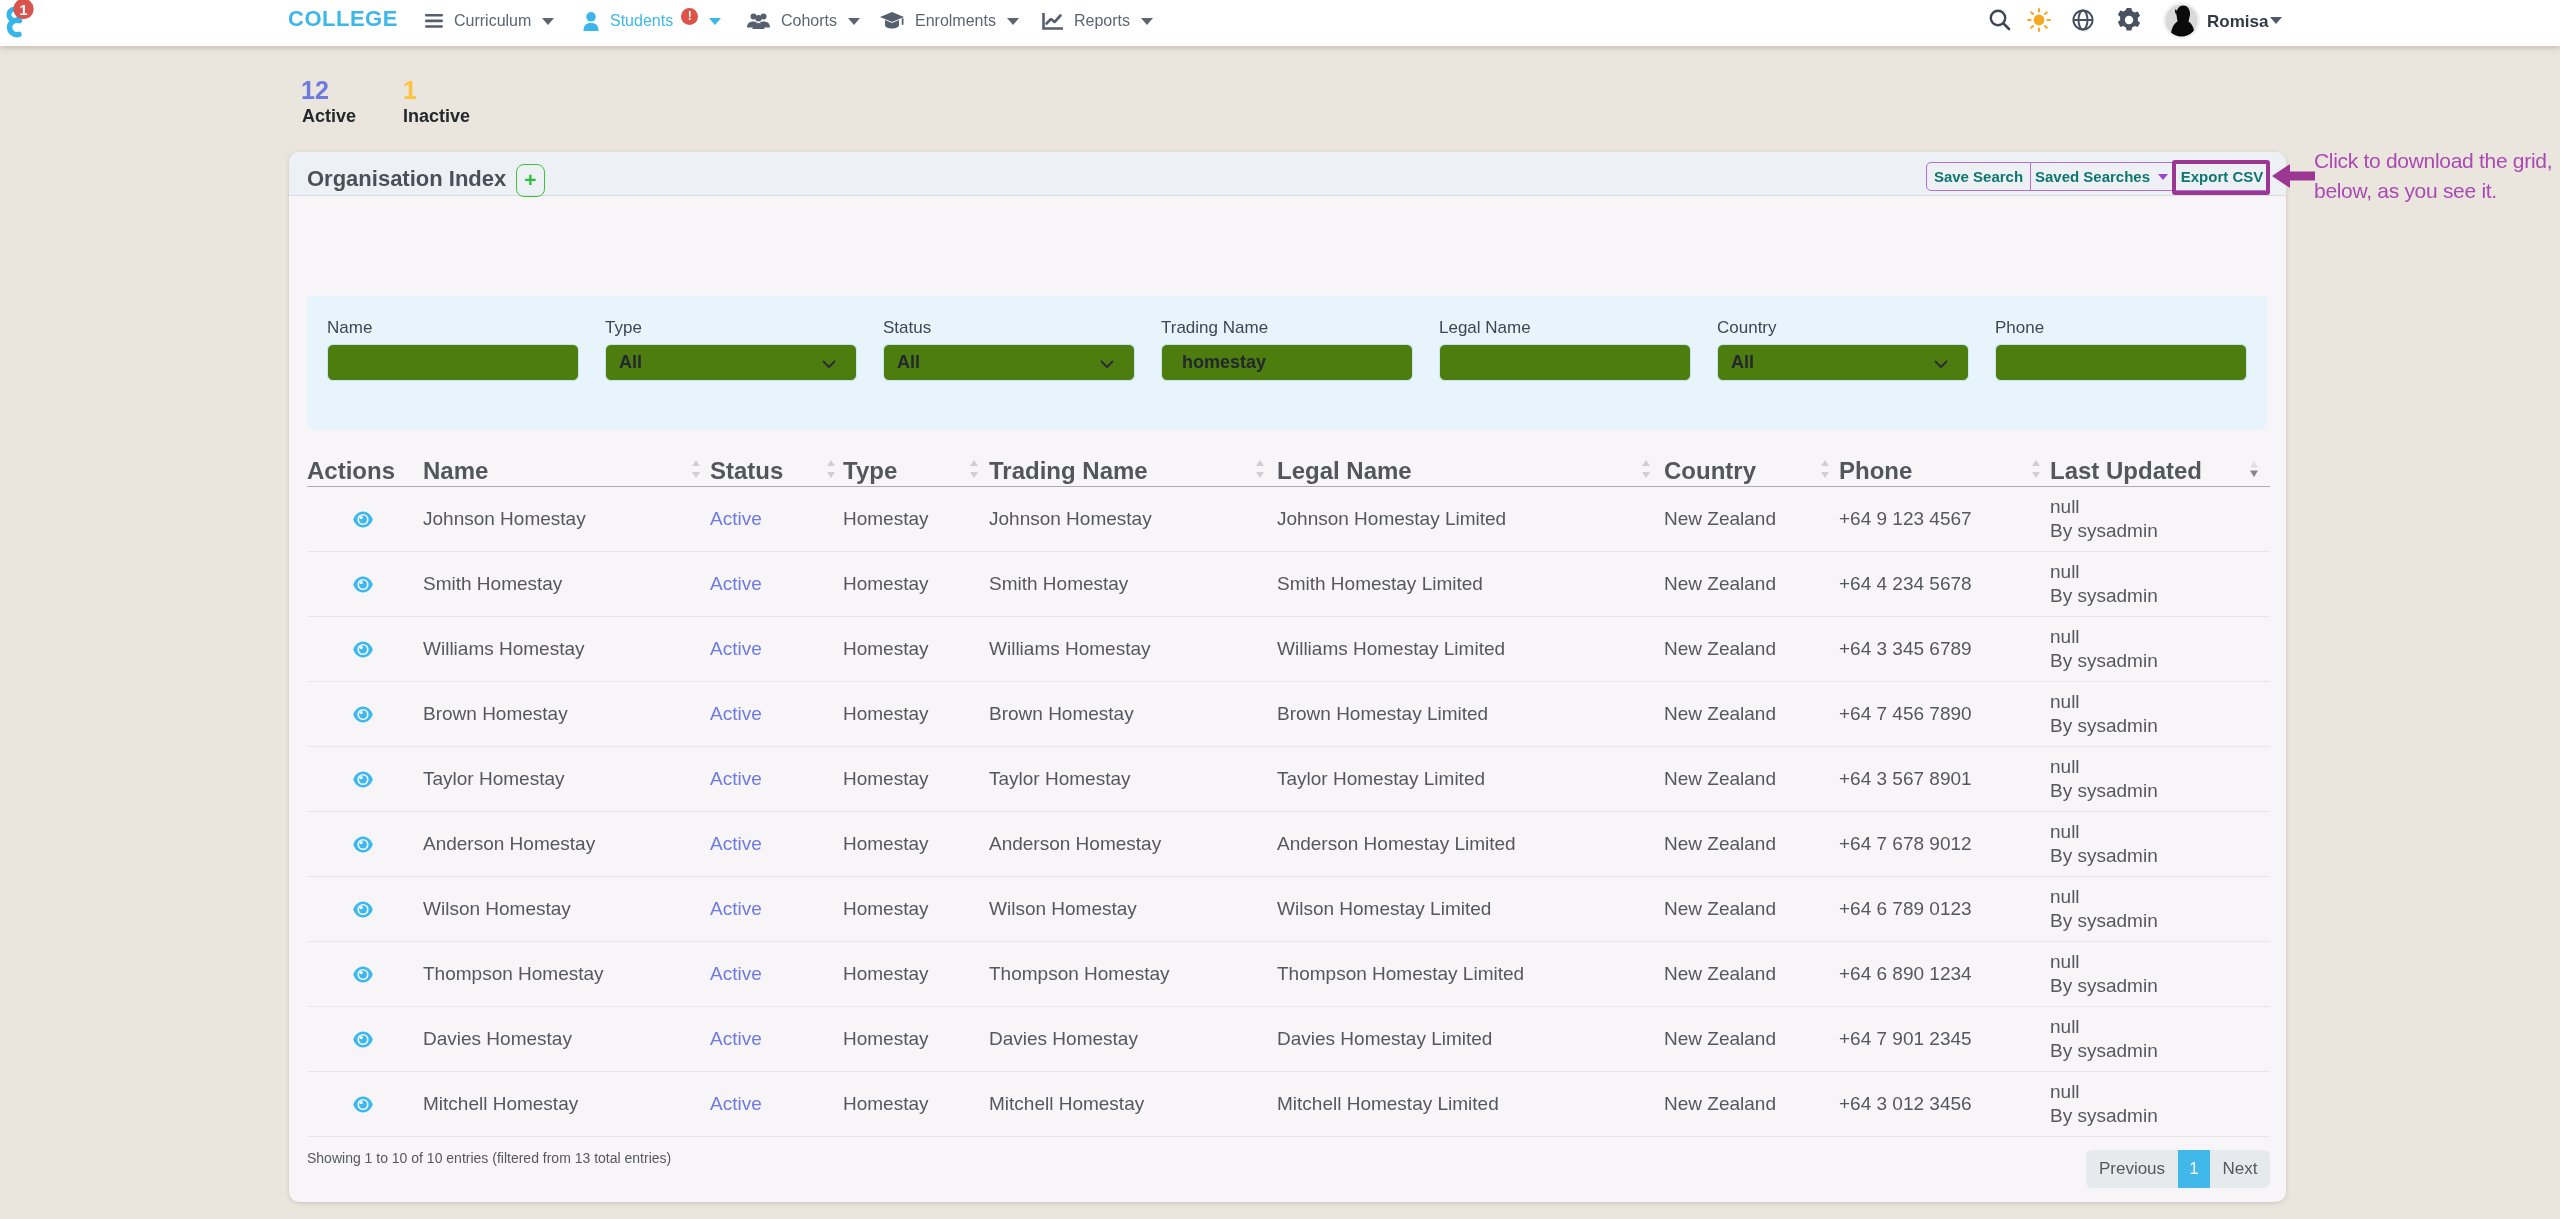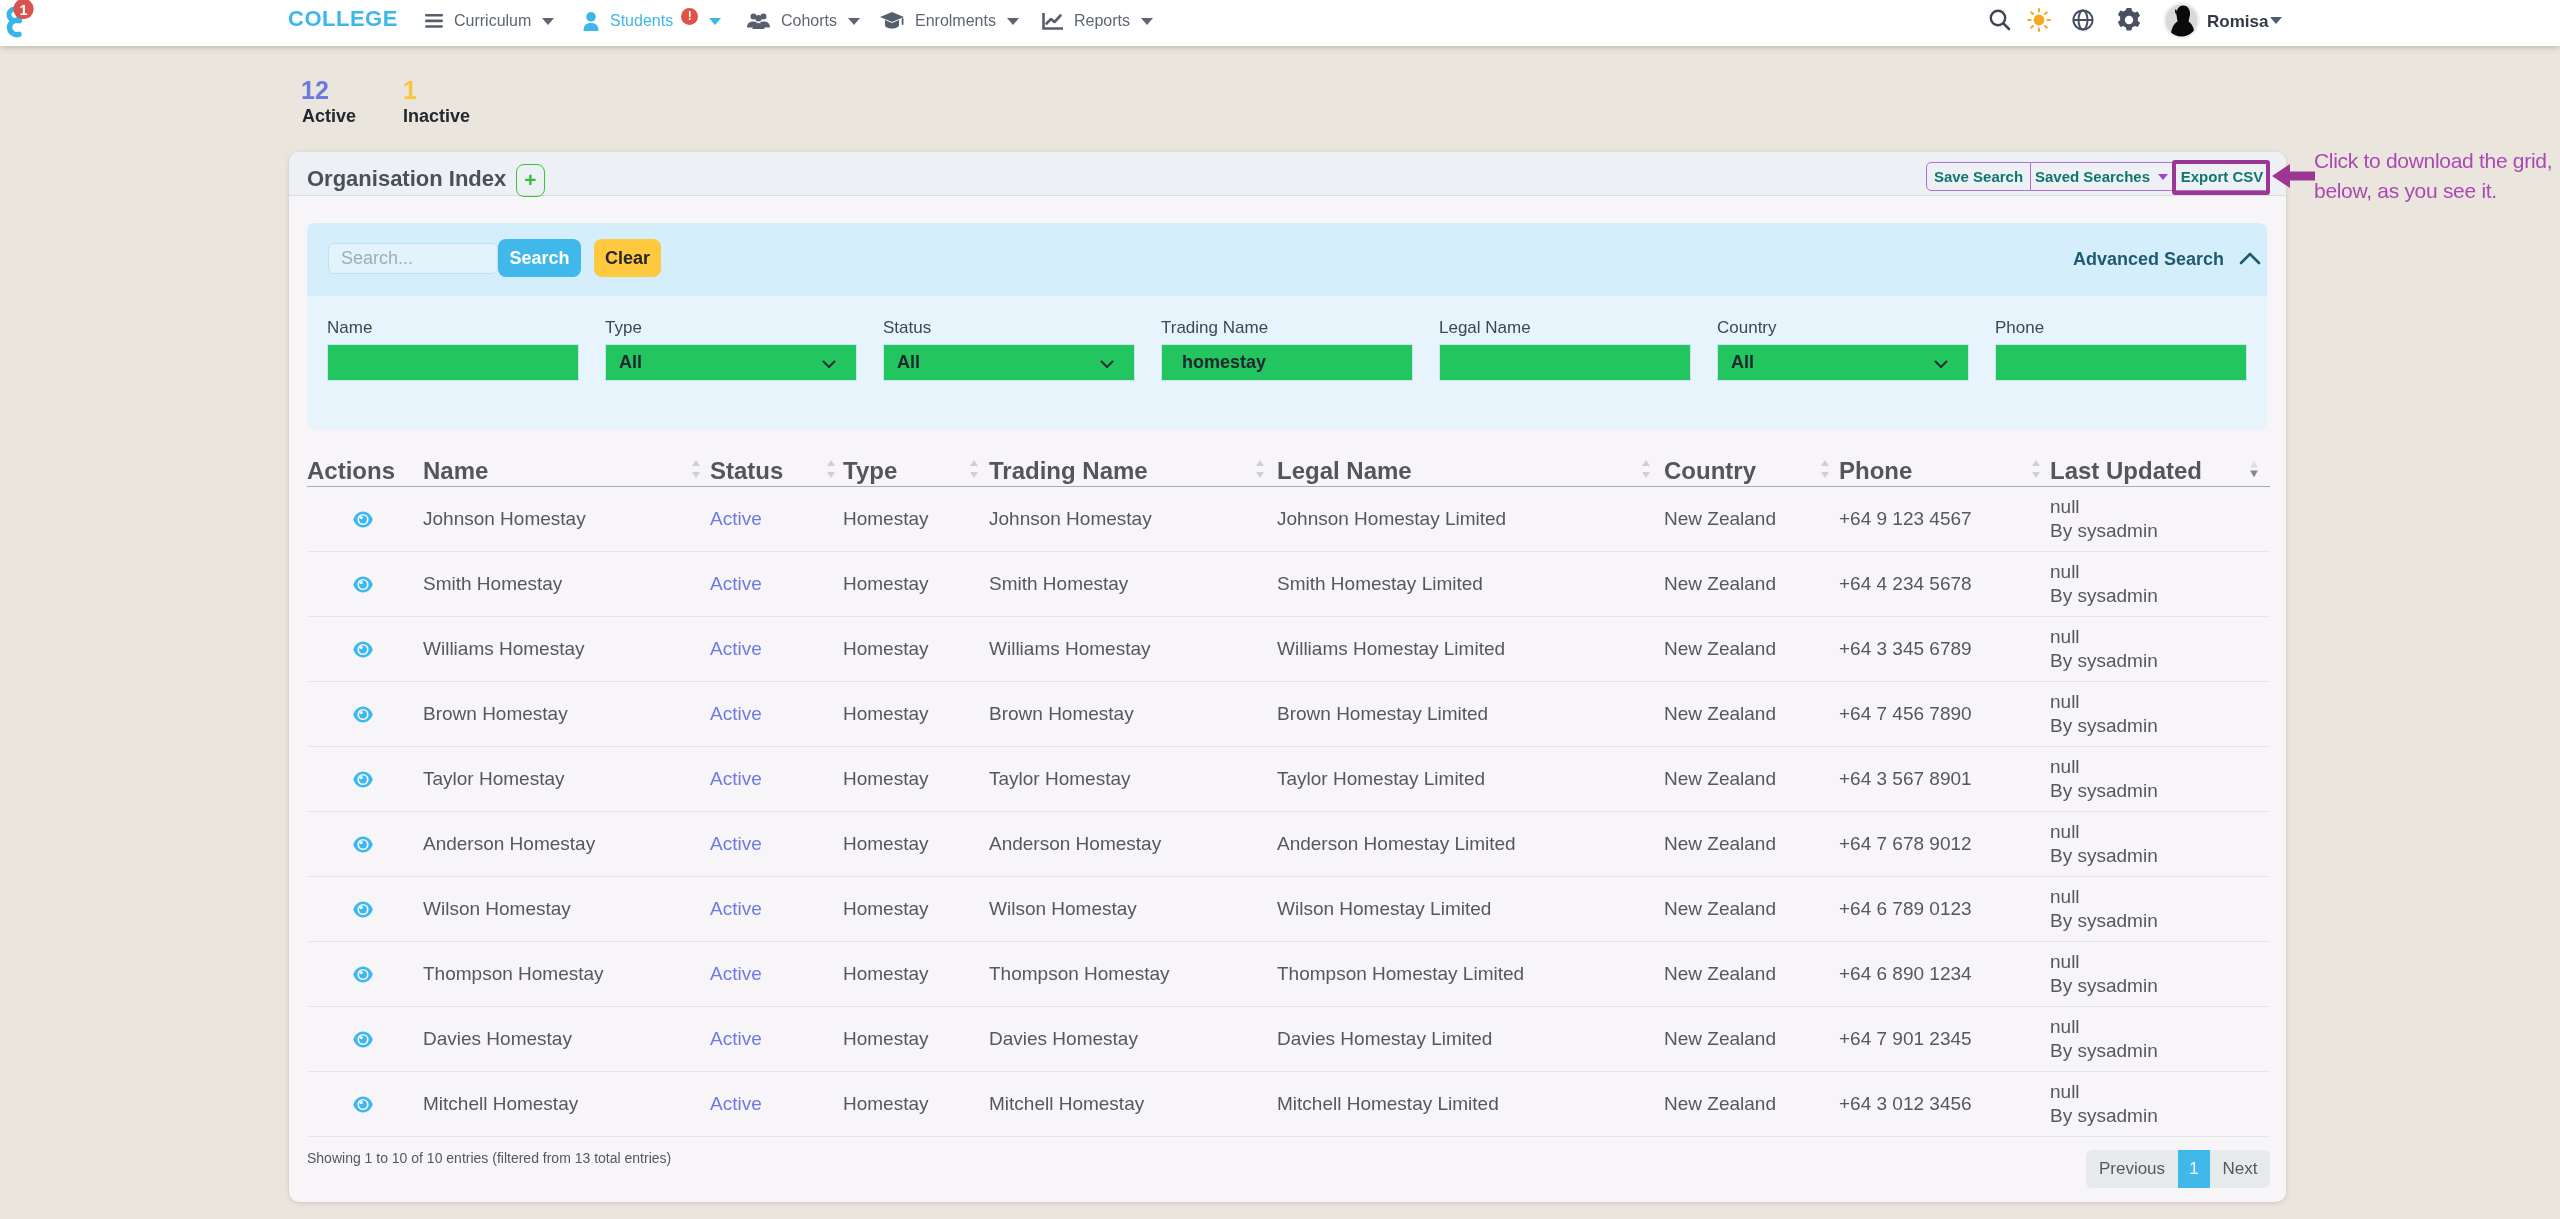--- a/index.html
+++ b/index.html
@@ -28,21 +28,21 @@
 
 
 .panel-top { position:absolute; left:18px; top:71px; width:1960px; height:73px; background:#d5eefb; border-radius:8px 8px 0 0; }
 .panel-fields { position:absolute; left:18px; top:144px; width:1960px; height:134px; background:#e7f4fc; border-radius:0 0 8px 8px; }
 .srch-input { position:absolute; left:21px; top:20px; width:170px; height:31px; background:#e2f3fc; border:1px solid #bfe2f3; border-radius:6px; color:#9fadb6; font-size:18px; padding-left:12px; line-height:29px; }
 .btn-search { position:absolute; left:191px; top:16px; width:83px; height:38px; background:#41b8ea; border-radius:8px; color:#fff; font-size:18px; font-weight:bold; text-align:center; line-height:38px; }
 .btn-clear { position:absolute; left:287px; top:16px; width:67px; height:38px; background:#ffc93f; border-radius:8px; color:#23272e; font-size:18px; font-weight:bold; text-align:center; line-height:38px; }
 .adv { position:absolute; left:1766px; top:26px; font-size:18px; font-weight:bold; color:#1d5b72; white-space:nowrap; }
 .field { position:absolute; top:0; width:252px; }
 .field label { display:block; font-size:17px; color:#3f4754; margin-bottom:6px; }
-.fbox { width:252px; height:37px; background:#22c55e; border:1px solid #c7e4f2; border-radius:0; position:relative; font-size:18px; font-weight:bold; color:#23272e; line-height:35px; padding-left:13px; }
+.fbox { width:252px; height:37px; background:#4d7c0f; border:1px solid #c7e4f2; border-radius:6px; position:relative; font-size:18px; font-weight:bold; color:#23272e; line-height:35px; padding-left:13px; }
 
 
 .tbl { position:absolute; left:18px; top:282px; width:1963px; }
 .thead { position:relative; height:53px; border-bottom:1px solid #aaadb0; }
 .th { position:absolute; top:23px; font-size:24px; font-weight:bold; color:#53575c; }
 .trow { position:relative; height:65px; border-bottom:1px solid #e6e6e9; }
 .td { position:absolute; top:21px; font-size:19px; color:#55585e; }
 .sort { position:absolute; top:24px; width:14px; height:22px; }
 .active-txt { color:#6d7ae6; }
 
@@ -172,30 +172,20 @@
 
 <div class="card">
   <div class="card-header">
     <div class="card-title">Organisation Index</div>
     <div class="plusbtn">+</div>
     <div class="pbtn" style="position:absolute;left:1637px;top:10px;width:105px;border-radius:5px 0 0 5px;">Save Search</div>
     <div class="pbtn" style="position:absolute;left:1742px;top:10px;width:142px;border-left:none;">Saved Searches <span class="caret" style="border-top-color:#9d44d2;margin-left:8px;border-left-width:5px;border-right-width:5px;border-top-width:6px"></span></div>
     <div class="pbtn" style="position:absolute;left:1886px;top:10px;width:94px;border-radius:0 5px 5px 0;">Export CSV</div>
   </div>
 
-  <div class="panel-top">
-    <div class="srch-input">Search...</div>
-    <div class="btn-search">Search</div>
-    <div class="btn-clear">Clear</div>
-    <div class="adv">Advanced Search
-      <svg width="22" height="14" viewBox="0 0 22 14" style="margin-left:10px">
-          <path d="M2 12 L11 3 L20 12" fill="none" stroke="#1d5b72" stroke-width="2.6" stroke-linecap="round" stroke-linejoin="round"></path>
-        </svg>
-    </div>
-  </div>
 
   <div class="panel-fields">
     <div class="field" style="left:20px;top:22px">
         <label>Name</label>
         <div class="fbox"></div>
       </div>
     <div class="field" style="left:298px;top:22px">
         <label>Type</label>
         <div class="fbox">All<svg width="14" height="9" viewBox="0 0 14 9" style="position:absolute;right:20px;top:15px">
             <path d="M1.5 1.5 L7 7 L12.5 1.5" fill="none" stroke="#2a2e34" stroke-width="2" stroke-linecap="round" stroke-linejoin="round"></path>

